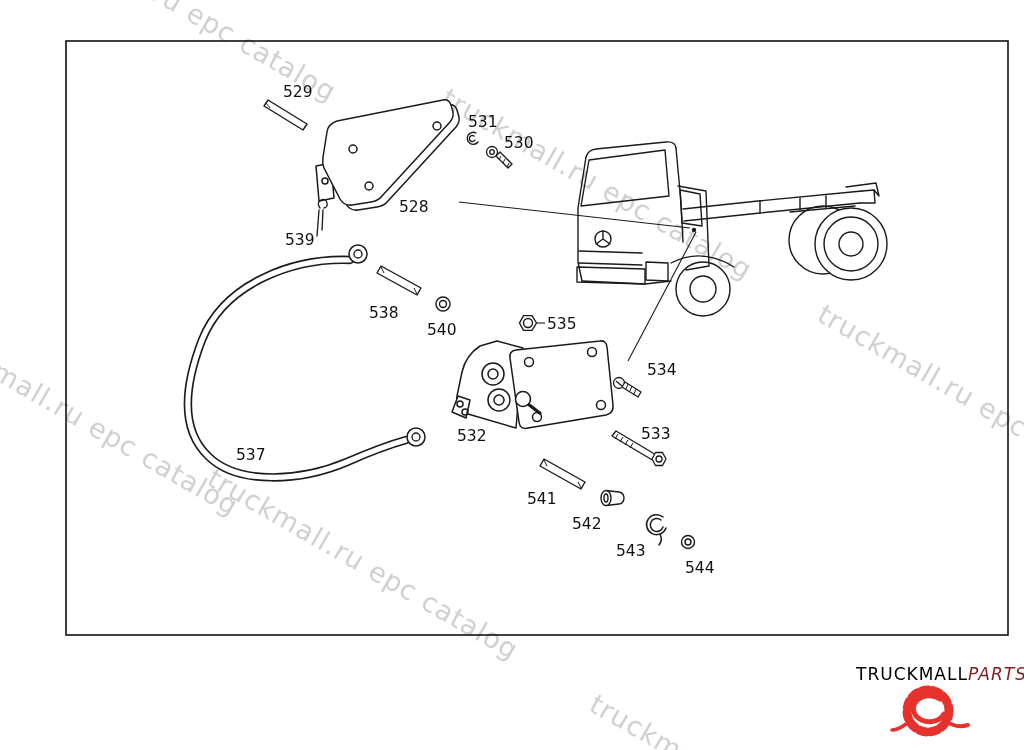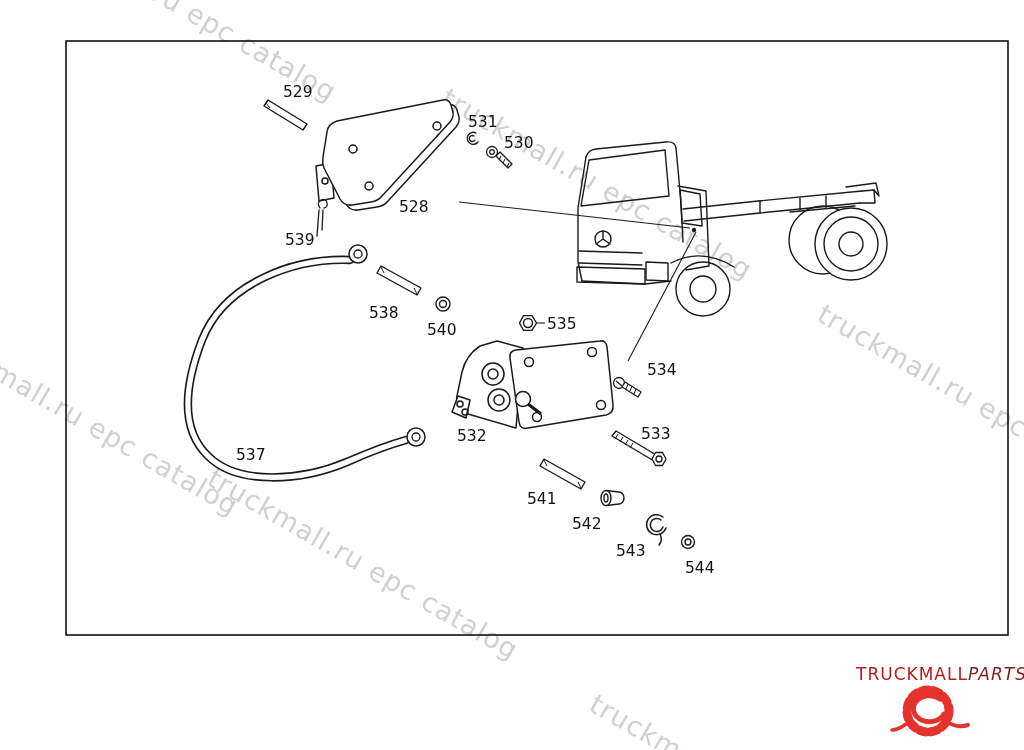--- a/index.html
+++ b/index.html
@@ -13,21 +13,21 @@
     opacity:.9;pointer-events:none;user-select:none;
   }
   svg.diagram{position:absolute;left:0;top:0;z-index:2;}
   .diagram path,.diagram circle,.diagram ellipse,.diagram rect,.diagram polygon{
     vector-effect:none;
   }
   .logo{
     position:absolute;z-index:3;left:856px;top:664px;font-size:17px;
     letter-spacing:1px;white-space:nowrap;
   }
-  .brand-gray{color:#b91c1c;}
+  .brand-gray{color:#000000;}
   .brand-accent{color:#7f1d1d;font-style:italic;}
   .gear{position:absolute;z-index:3;left:886px;top:680px;}
   .part-label{font-size:15.5px;fill:#111;cursor:pointer;}
 </style>
 </head>
 <body>
 
 <div class="canvas">
 
   <div class="watermark" style="left:36px;top:-96px">truckmall.ru epc catalog</div>

